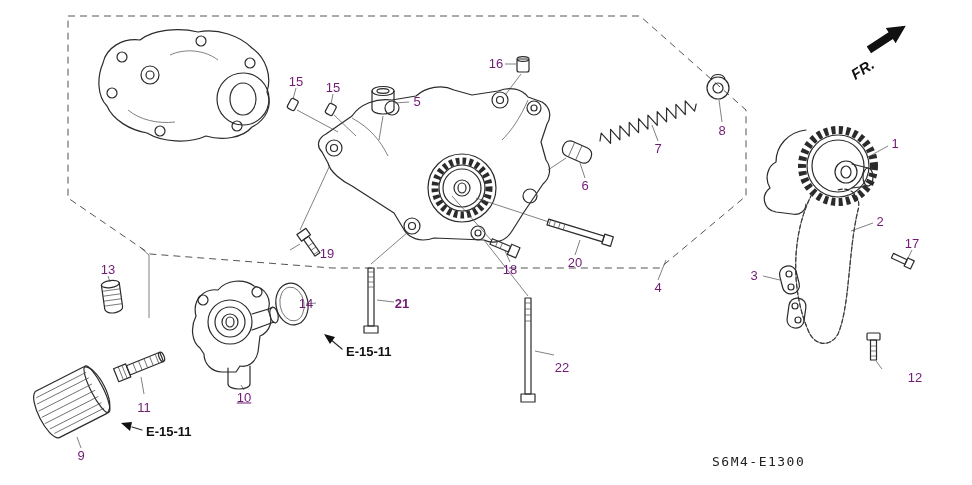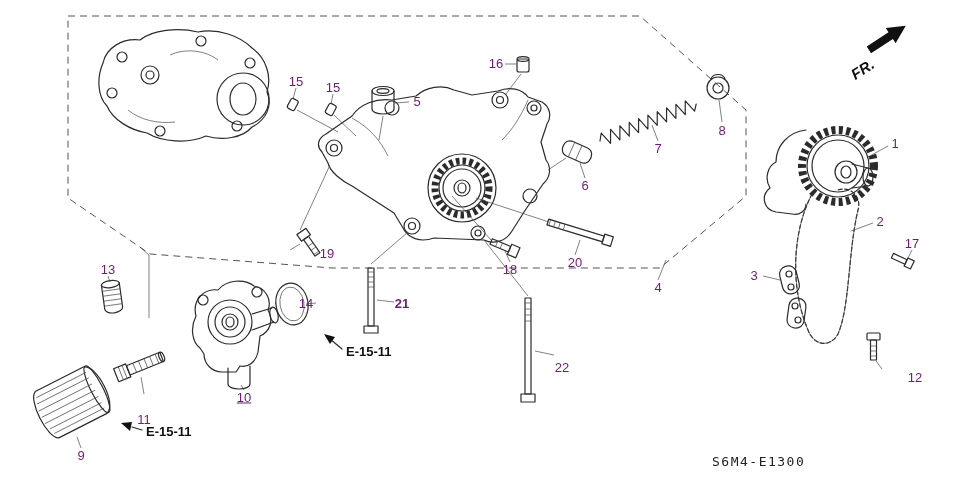--- a/index.html
+++ b/index.html
@@ -295,21 +295,21 @@
       <span class="callout" style="left: 895px; top: 143px;">1</span>
       <span class="callout" style="left: 880px; top: 221px;">2</span>
       <span class="callout" style="left: 754px; top: 275px;">3</span>
       <span class="callout" style="left: 658px; top: 287px;">4</span>
       <span class="callout" style="left: 417px; top: 101px;">5</span>
       <span class="callout" style="left: 585px; top: 185px;">6</span>
       <span class="callout" style="left: 658px; top: 148px;">7</span>
       <span class="callout" style="left: 722px; top: 130px;">8</span>
       <span class="callout" style="left: 81px; top: 455px;">9</span>
       <span class="callout" style="left: 244px; top: 397px; text-decoration: underline;">10</span>
-      <span class="callout" style="left: 144px; top: 419px;">11</span>
+      <span class="callout" style="left: 144px; top: 407px;">11</span>
       <span class="callout" style="left: 882px; top: 377px; margin-left: 33px;">12</span>
       <span class="callout" style="left: 108px; top: 269px;">13</span>
       <span class="callout" style="left: 306px; top: 303px;">14</span>
       <span class="callout" style="left: 296px; top: 81px;">15</span>
       <span class="callout" style="left: 333px; top: 87px;">15</span>
       <span class="callout" style="left: 496px; top: 63px;">16</span>
       <span class="callout" style="left: 912px; top: 243px;">17</span>
       <span class="callout" style="left: 510px; top: 269px;">18</span>
       <span class="callout" style="left: 287px; top: 253px; margin-left: 40px;">19</span>
       <span class="callout" style="left: 575px; top: 262px; text-align: center;">20</span>

